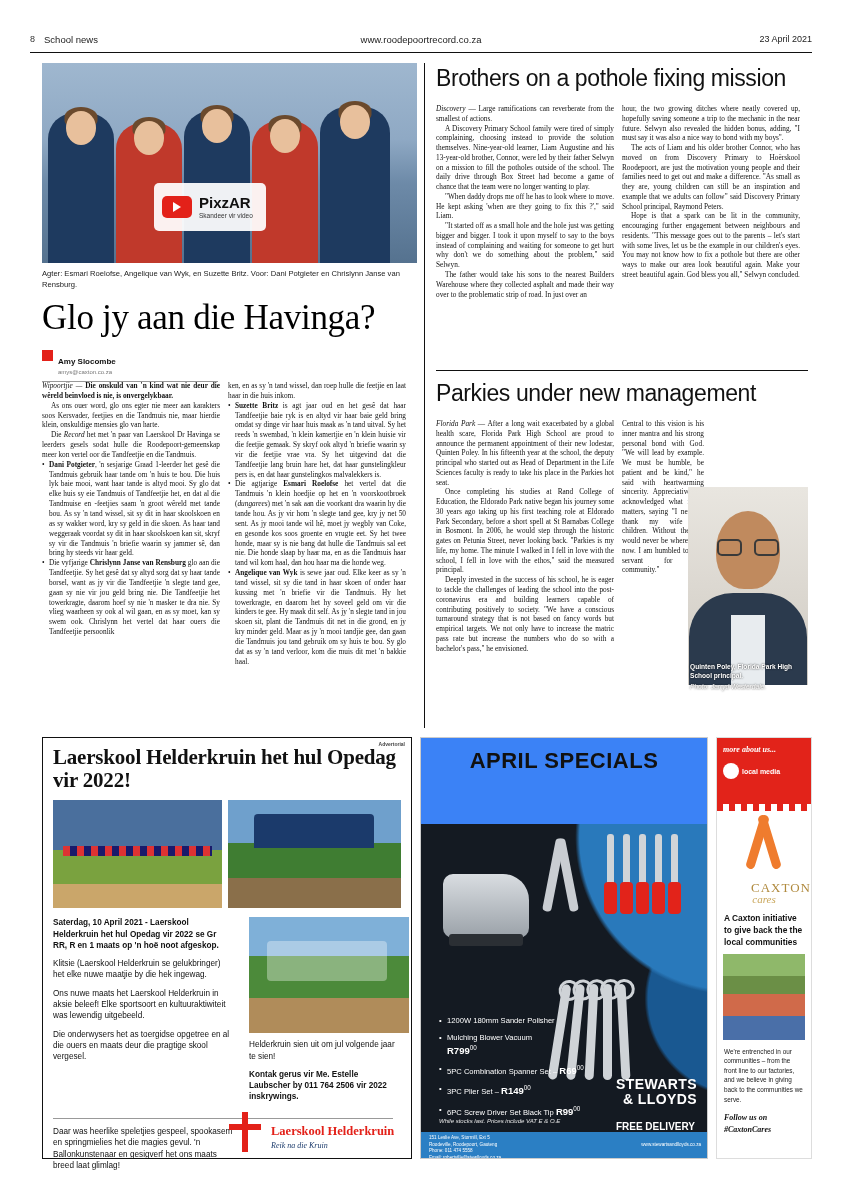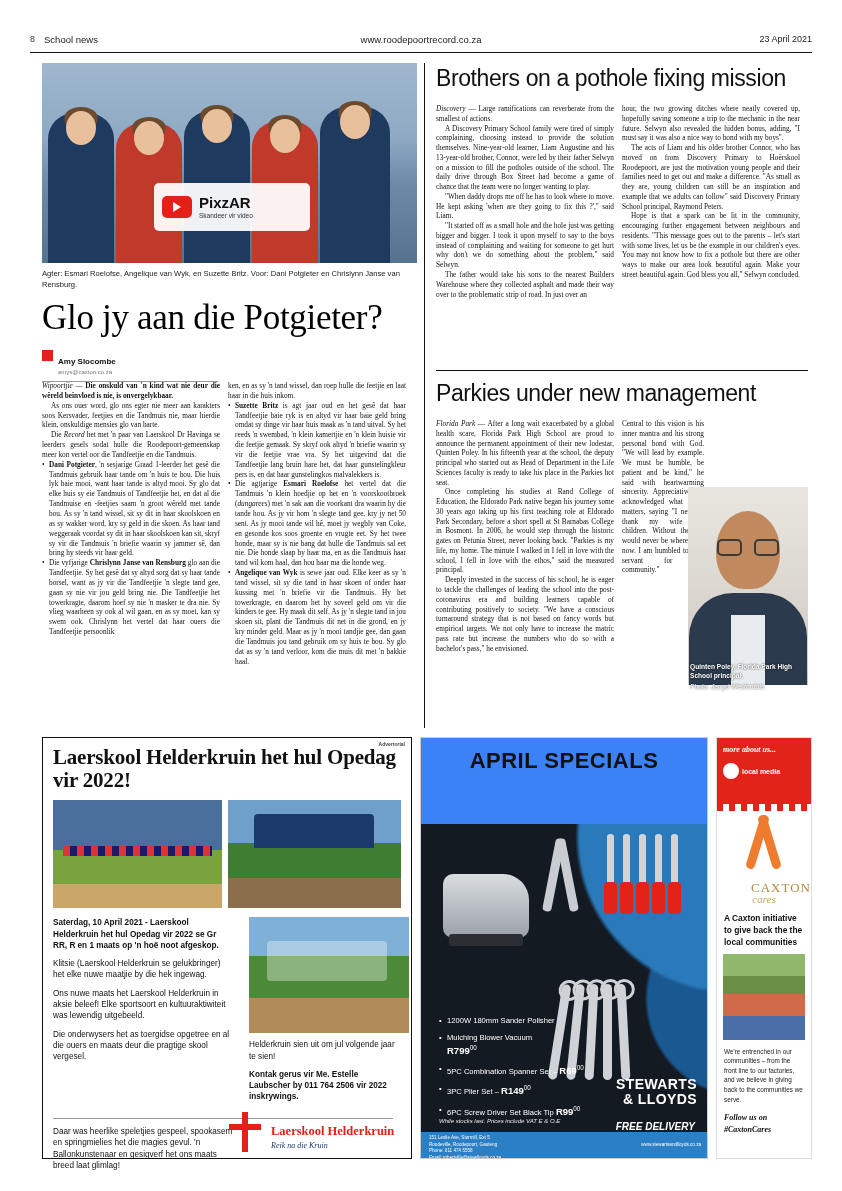--- a/index.html
+++ b/index.html
@@ -31,21 +31,21 @@
     position:absolute; left:42px; top:63px; width:375px; height:200px;
     background:linear-gradient(#9fb7cf 0%,#8fa9c4 38%,#6d8aa8 60%,#55728f 100%);
     overflow:hidden;
   }
   .kid { position:absolute; bottom:0; border-radius:26px 26px 0 0; }
   .kid .head { position:absolute; left:50%; transform:translateX(-50%); top:-2px;
     width:30px; height:34px; border-radius:50%; background:#e8c09c; }
   .kid .hair { position:absolute; left:50%; transform:translateX(-50%); top:-6px;
     width:33px; height:20px; border-radius:50% 50% 30% 30%; background:#6b4a2d; }
   .pixzar {
-    position:absolute; left:112px; top:120px; width:156px; height:48px;
+    position:absolute; left:112px; top:120px; width:112px; height:48px;
     background:rgba(255,255,255,.93); border-radius:5px;
     display:flex; align-items:center; padding:0 8px; gap:7px;
   }
   .pixzar .play { width:30px; height:22px; background:#e32119; border-radius:5px;
     display:flex; align-items:center; justify-content:center; }
   .pixzar .play i { width:0;height:0;border-left:8px solid #fff;
     border-top:5px solid transparent;border-bottom:5px solid transparent; display:block;}
   .pixzar .tx b { display:block; font-family:"Liberation Sans",sans-serif;
     font-size:15px; font-weight:bold; color:#111; line-height:1; }
   .pixzar .tx s { display:block; text-decoration:none;
@@ -222,21 +222,21 @@
     font-family:"Liberation Sans",sans-serif; font-size:7.6px; color:#fff; line-height:1.35; }
   .stew-list li { list-style:none; position:relative; padding-left:8px; margin-bottom:7px; }
   .stew-list li:before{content:"•";position:absolute;left:0;}
   .stew-list .pr { font-weight:bold; font-size:9.5px; }
   .stew-note { position:absolute; left:18px; bottom:34px; width:215px;
     font-family:"Liberation Sans",sans-serif; font-style:italic; font-size:6px; color:#e8e8e8; }
   .stew-logo { position:absolute; right:10px; bottom:52px; text-align:right;
     font-family:"Liberation Sans",sans-serif; font-weight:bold; font-size:14px;
     color:#fff; line-height:1.02; letter-spacing:.4px; }
   .stew-free { position:absolute; right:12px; bottom:26px;
-    font-family:"Liberation Sans",sans-serif; font-weight:bold; font-size:10px; color:#fff;font-style:italic; }
+    font-family:"Liberation Sans",sans-serif; font-weight:bold; font-size:10px; color:#fff; }
   .stew-addr { position:absolute; left:0; bottom:0; width:288px; height:26px;
     background:#2b7fc4; color:#fff; font-family:"Liberation Sans",sans-serif;
     font-size:4.6px; line-height:1.45; padding:3px 8px; display:flex; justify-content:space-between;}
 
   
   .ad-caxton {
     position:absolute; left:716px; top:737px; width:96px; height:422px;
     background:#fff; border:1px solid #ddd; overflow:hidden;
   }
   .cx-top { height:66px; background:#e2231a; padding:7px 6px 0; position:relative; }
@@ -309,21 +309,21 @@
           <i></i>
         </span>
       <span class="tx">
         <b>PixzAR</b>
         <s>Skandeer vir video</s>
       </span>
     </div>
   </div>
   <div class="caption-main">Agter: Esmari Roelofse, Angelique van Wyk, en Suzette Britz. Voor: Dani Potgieter en Chrislynn Janse van Rensburg.</div>
 
-  <h1 class="hl-tandmuis">Glo jy aan die Potgieter?</h1>
+  <h1 class="hl-tandmuis">Glo jy aan die Havinga?</h1>
 
   <div class="byline">
     <span class="sq"></span><span class="nm">Amy Slocombe</span>
     <span class="em">amys@caxton.co.za</span>
     <div class="ln"></div>
   </div>
 
   <div class="afr-col" id="afrA">
     <p class="noind"><i>Wipoortjie —</i> <b>Die onskuld van 'n kind wat nie deur die wêreld beïnvloed is nie, is onvergelykbaar.</b></p>
     <p>As ons ouer word, glo ons egter nie meer aan karakters soos Kersvader, feetjies en die Tandmuis nie, maar hierdie klein, onskuldige mensies glo van harte.</p>

